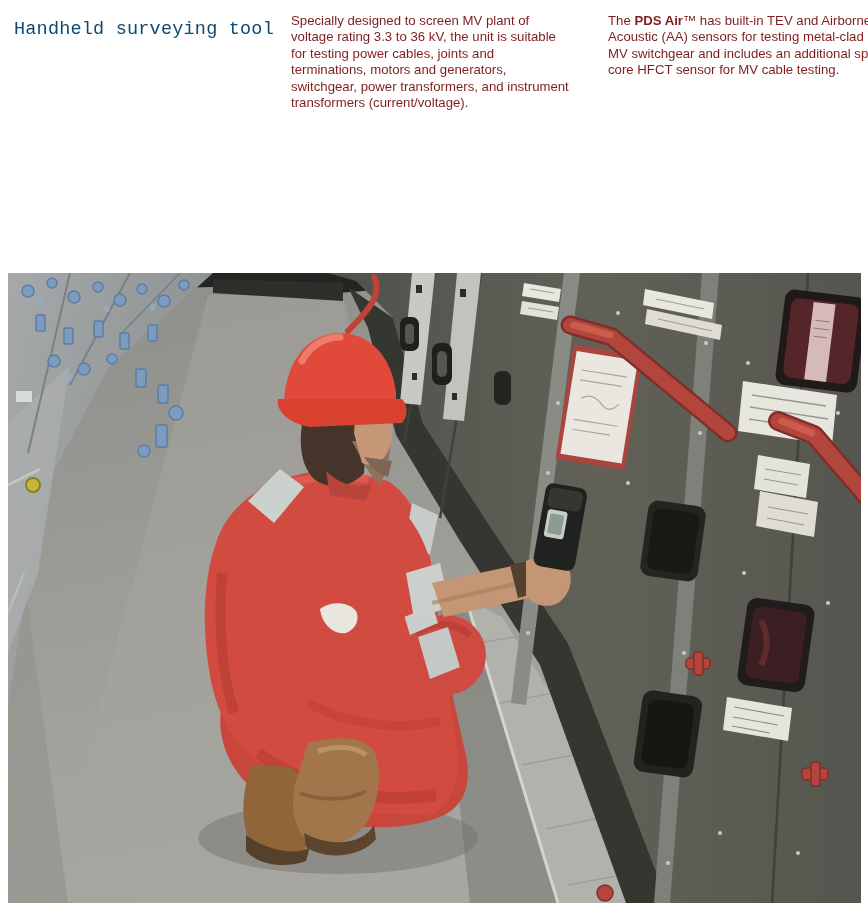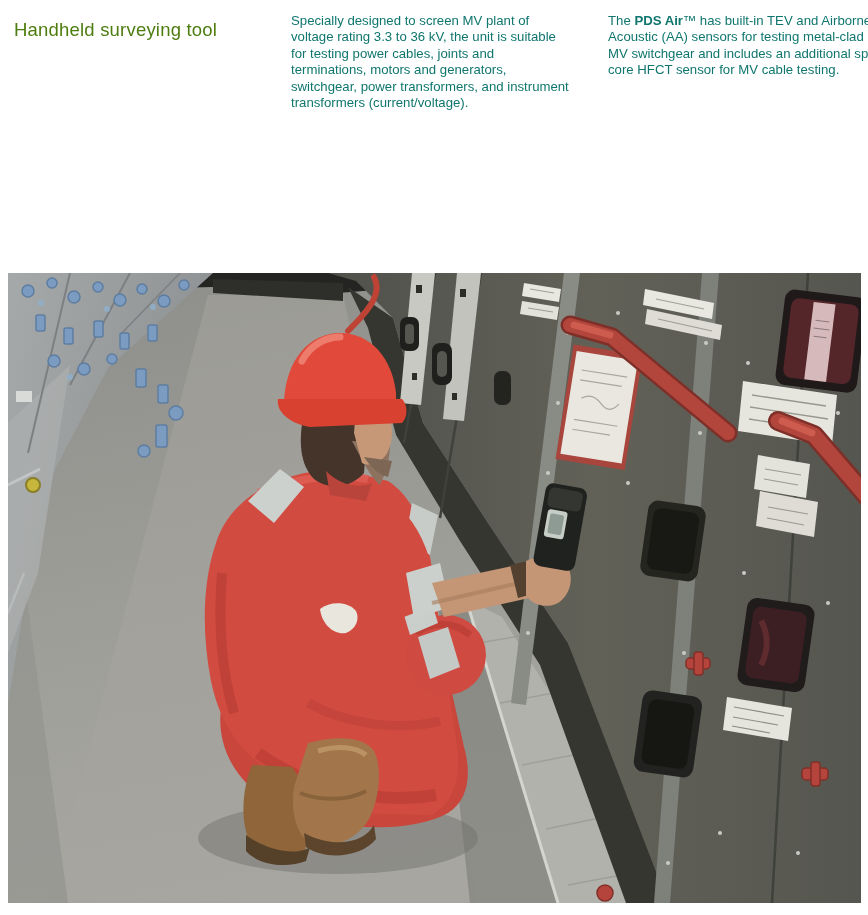--- a/index.html
+++ b/index.html
@@ -2,25 +2,25 @@
 <html><head>
 <meta charset="utf-8">
 <style>
   html,body { margin:0; padding:0; }
   body {
     width:868px; height:915px; background:#ffffff; position:relative;
     font-family:"Liberation Sans", sans-serif; overflow:hidden;
   }
   .heading {
     position:absolute; left:14px; top:19px; margin:0;
-    font-size:18.5px; font-weight:400; color:#4d7c0f; letter-spacing:0.2px;
+    font-size:18.5px; font-weight:400; color:#0c4a6e; letter-spacing:0.2px;font-family:Liberation Mono, monospace;
   }
   .col {
     position:absolute; top:13px; width:278px;
-    font-size:13.2px; line-height:1.245; color:#0f766e;
+    font-size:13.2px; line-height:1.245; color:#7f1d1d;
     text-align:left;
   }
   .col-1 { left:291px; }
   .col-2 { left:608px; }
   .body-p { margin:0; }
   .body-p.indent { text-indent:13px; }
   .b { font-weight:bold; }
   .photo {
     position:absolute; left:8px; top:273px; width:853px; height:630px;
     overflow:hidden; background:#9b9b97;

